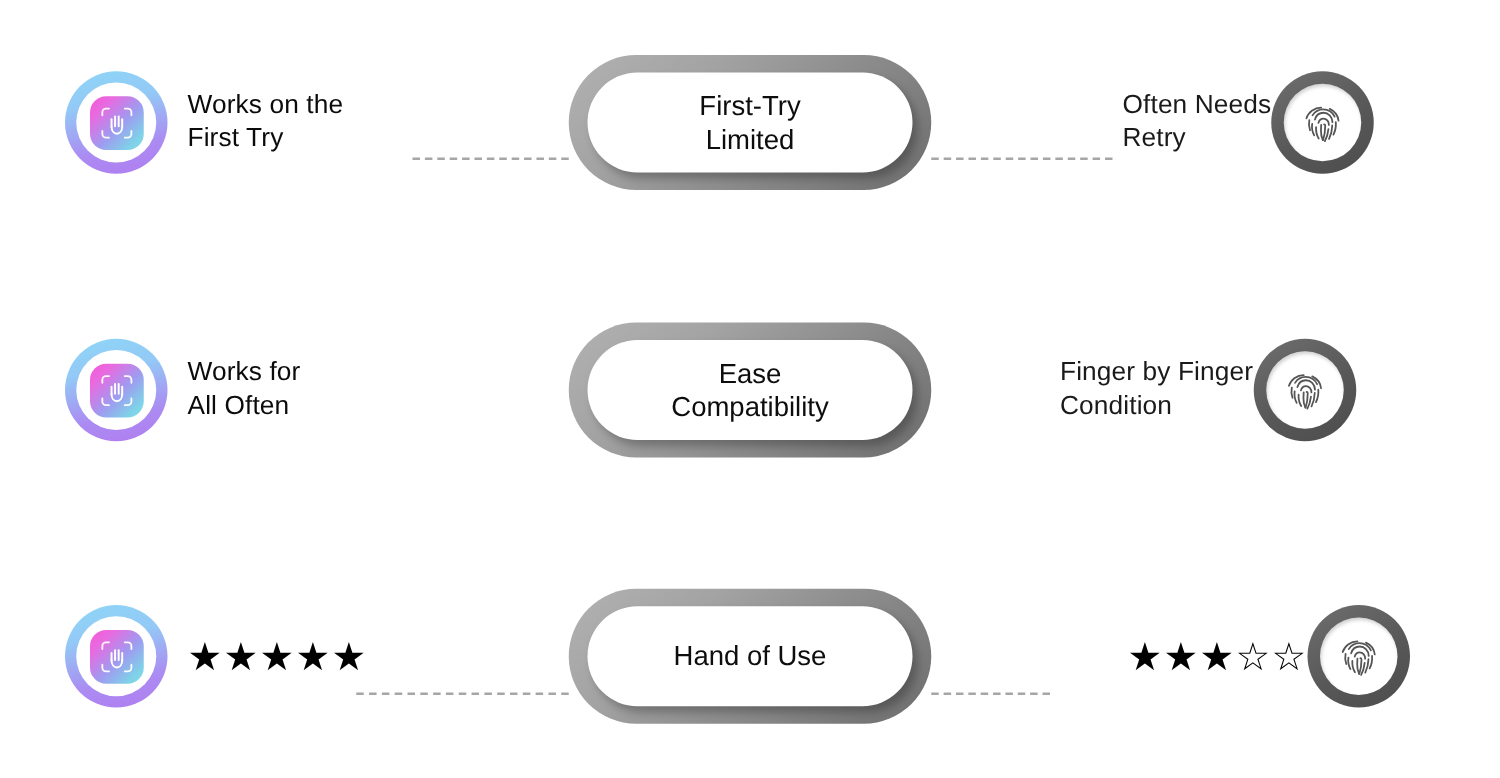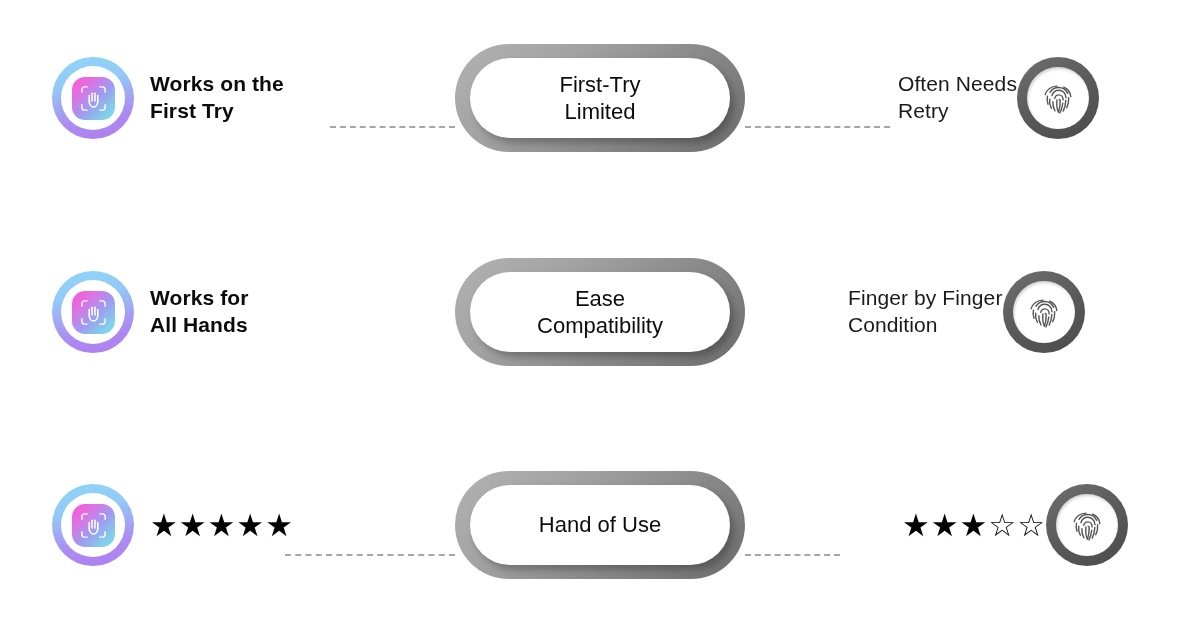--- a/index.html
+++ b/index.html
@@ -110,21 +110,21 @@
   .fp-glyph svg { display: block; }
 
   
   .label {
     font-size: 21px;
     line-height: 1.28;
     letter-spacing: 0.1px;
     white-space: pre-line;
   }
   .label-left {
-    font-weight: bold;
+    font-weight: normal;
     color: #0b0b0b;
     max-width: 210px;
   }
   .label-right {
     font-weight: normal;
     color: #1a1a1a;
     text-align: left;
   }
 
   
@@ -289,21 +289,21 @@
               <path d="M11.6 19.2v-6.4"></path>
               <path d="M14.5 18.6V10.6"></path>
               <path d="M17.5 18.6V10.6"></path>
               <path d="M20.4 19.2v-6.4"></path>
               <path d="M11.6 18.8c0 3.6 2 5.9 4.4 5.9s4.4-2.3 4.4-5.9"></path>
             </g>
           </svg>
         </div>
       </div>
       <div class="label label-left">Works for
-All Hands</div>
+All Often</div>
     </div>
 
     <div class="connector conn-left-2"></div>
 
     <div class="pill-wrap">
       <div class="pill">
         <div class="pill-inner">
           <div class="pill-text">Ease
 Compatibility</div>
         </div>

